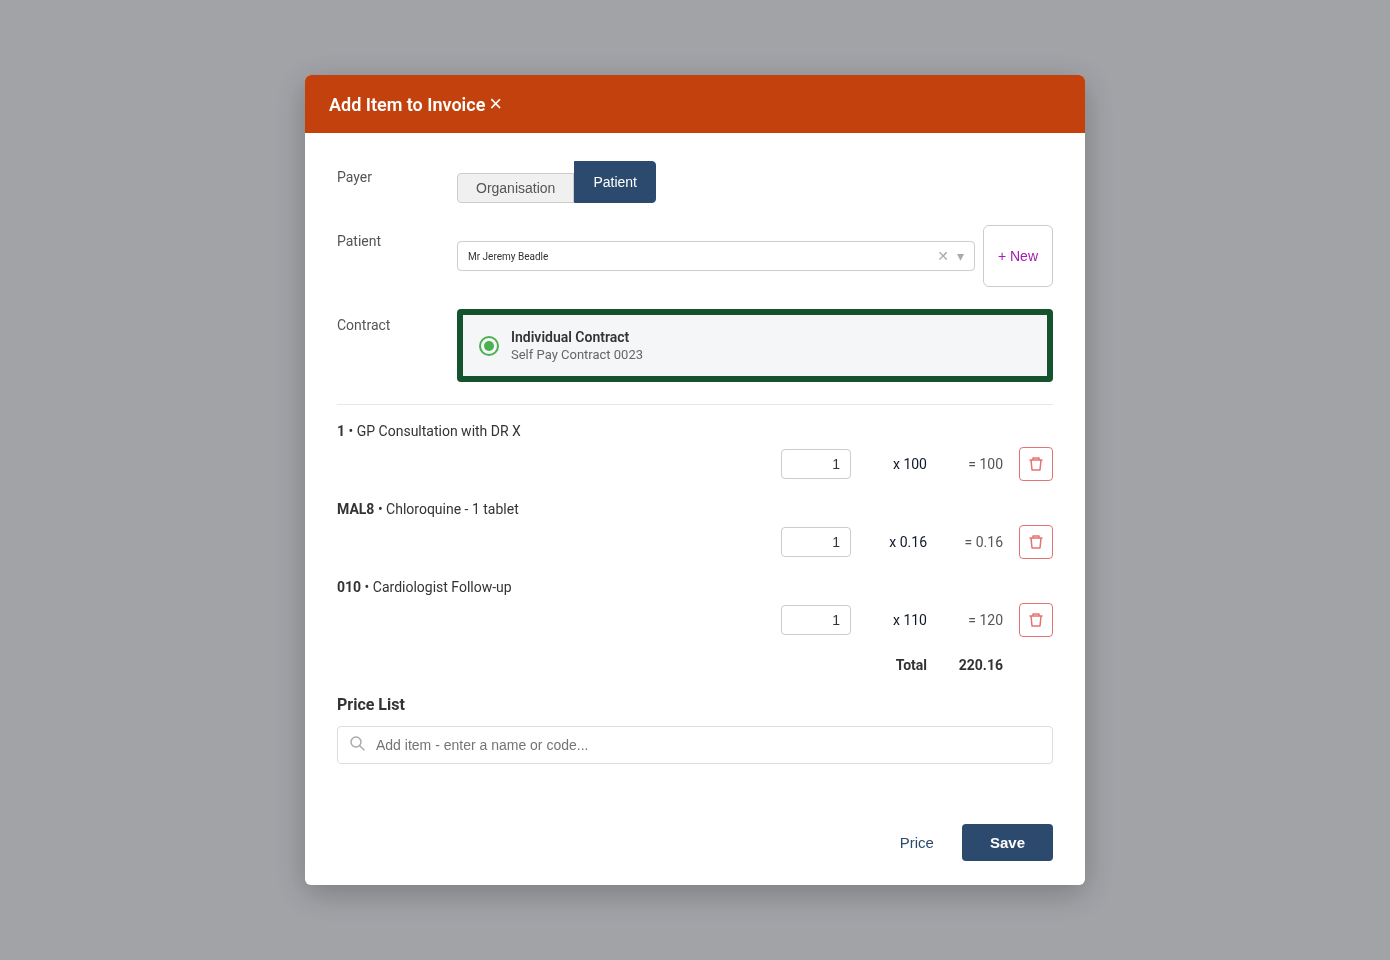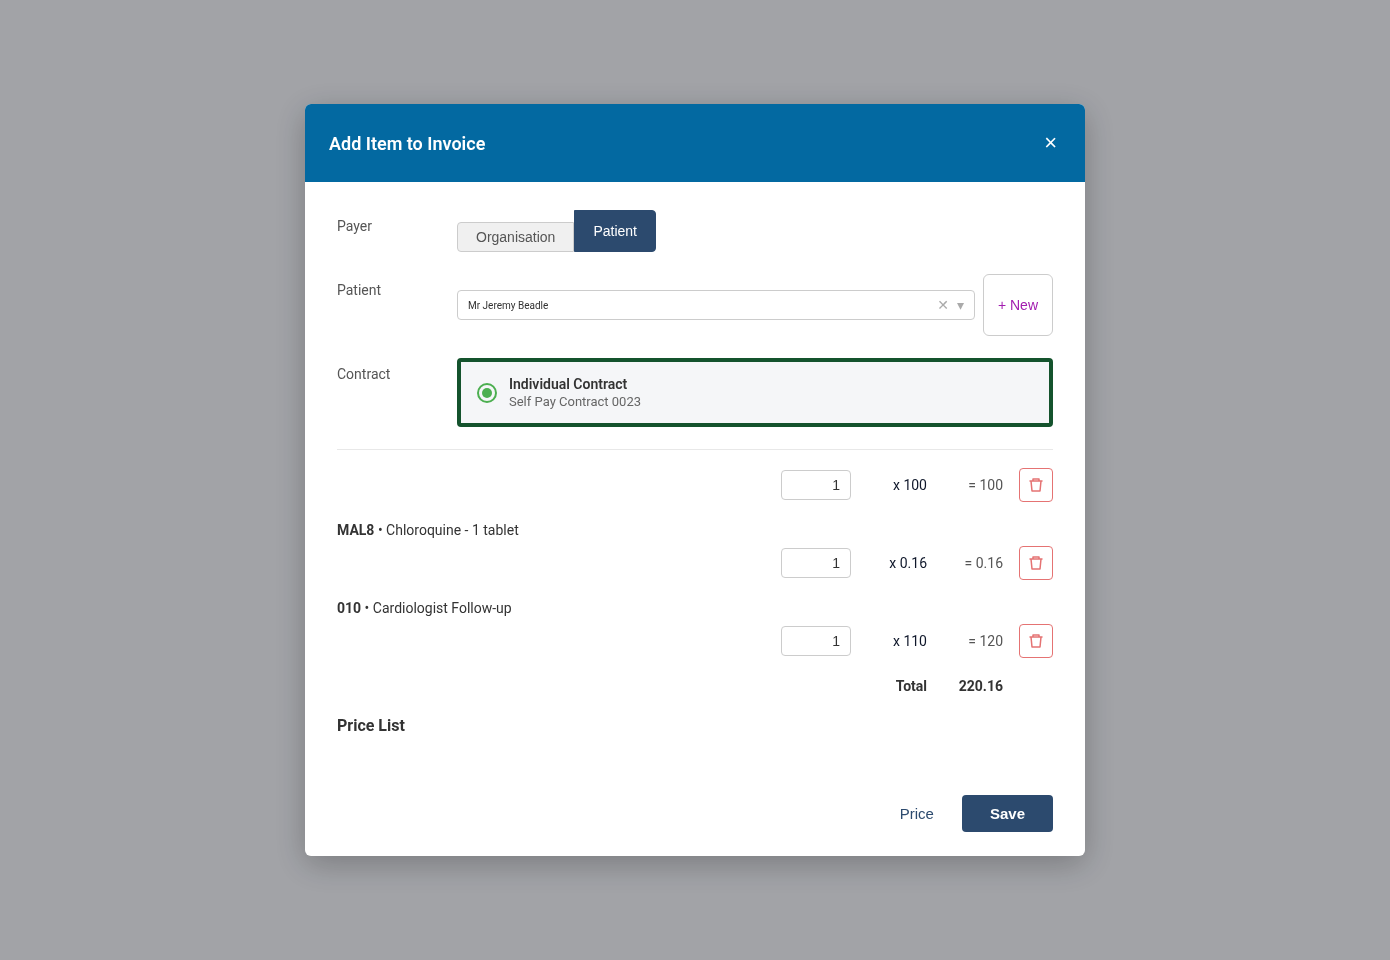--- a/index.html
+++ b/index.html
@@ -21,25 +21,25 @@
       align-items: center;
     }
     .modal {
       background: #fff;
       border-radius: 6px;
       width: 780px;
       box-shadow: 0 8px 32px rgba(0,0,0,0.25);
       overflow: hidden;
     }
     .modal-header {
-      background: #0369a1;
+      background: #c2410c;
       color: #fff;
-      padding: 28px 24px;
-      display: flex;
-      justify-content: space-between;
+      padding: 18px 24px;
+      display: flex;
+      justify-content: flex-start;
       align-items: center;
     }
     .modal-header h2 {
       font-size: 18px;
       font-weight: 600;
       color: #fff;
     }
     .close-btn {
       background: none;
       border: none;
@@ -120,21 +120,21 @@
       padding: 22px 14px;
       border: 1px solid #ccc;
       border-radius: 6px;
       background: #fff;
       font-size: 14px;
       cursor: pointer;
       color: #a21caf;
       white-space: nowrap;
     }
     .contract-card {
-      border: 4px solid #14532d;
+      border: 6px solid #14532d;
       border-radius: 4px;
       background: #f5f6f8;
       padding: 14px 16px;
       display: flex;
       align-items: center;
       gap: 12px;
     }
     .radio-circle {
       width: 20px;
       height: 20px;
@@ -343,20 +343,25 @@
             </div>
           </div>
         </div>
       </div>
 
       <hr class="divider">
 
       <div>
 
         <div class="line-item">
+          <div class="line-item-title">
+            <span class="code">1</span>
+            <span> • </span>
+            <span>GP Consultation with DR X</span>
+          </div>
           <div class="line-item-controls">
             <input class="qty-input" type="text" value="1" style="">
             <span class="multiplier">x 100</span>
             <span class="result">= 100</span>
             <button class="delete-btn">
               <svg width="14" height="16" viewBox="0 0 14 16" fill="none" xmlns="http://www.w3.org/2000/svg">
                 <path d="M1 4h12M4 4V2h6v2M2 4l1 10h8l1-10" stroke="#e57373" stroke-width="1.5" stroke-linecap="round" stroke-linejoin="round"></path>
               </svg>
             </button>
           </div>
@@ -400,20 +405,29 @@
 
       </div>
 
       <div class="total-row">
         <span class="total-label">Total</span>
         <span class="total-value">220.16</span>
       </div>
 
       <div class="price-list-section">
         <div class="price-list-title">Price List</div>
+        <div class="search-wrapper">
+          <span class="search-icon-svg">
+            <svg width="16" height="16" viewBox="0 0 16 16" fill="none" xmlns="http://www.w3.org/2000/svg">
+              <circle cx="7" cy="7" r="5" stroke="#aaa" stroke-width="1.5"></circle>
+              <line x1="11" y1="11" x2="15" y2="15" stroke="#aaa" stroke-width="1.5" stroke-linecap="round"></line>
+            </svg>
+          </span>
+          <input class="search-input" type="text" placeholder="Add item - enter a name or code..." style="">
+        </div>
       </div>
 
     </div>
 
     <div class="modal-footer">
       <button class="cancel-btn">Price</button>
       <button class="save-btn">Save</button>
     </div>
 
   </div>

